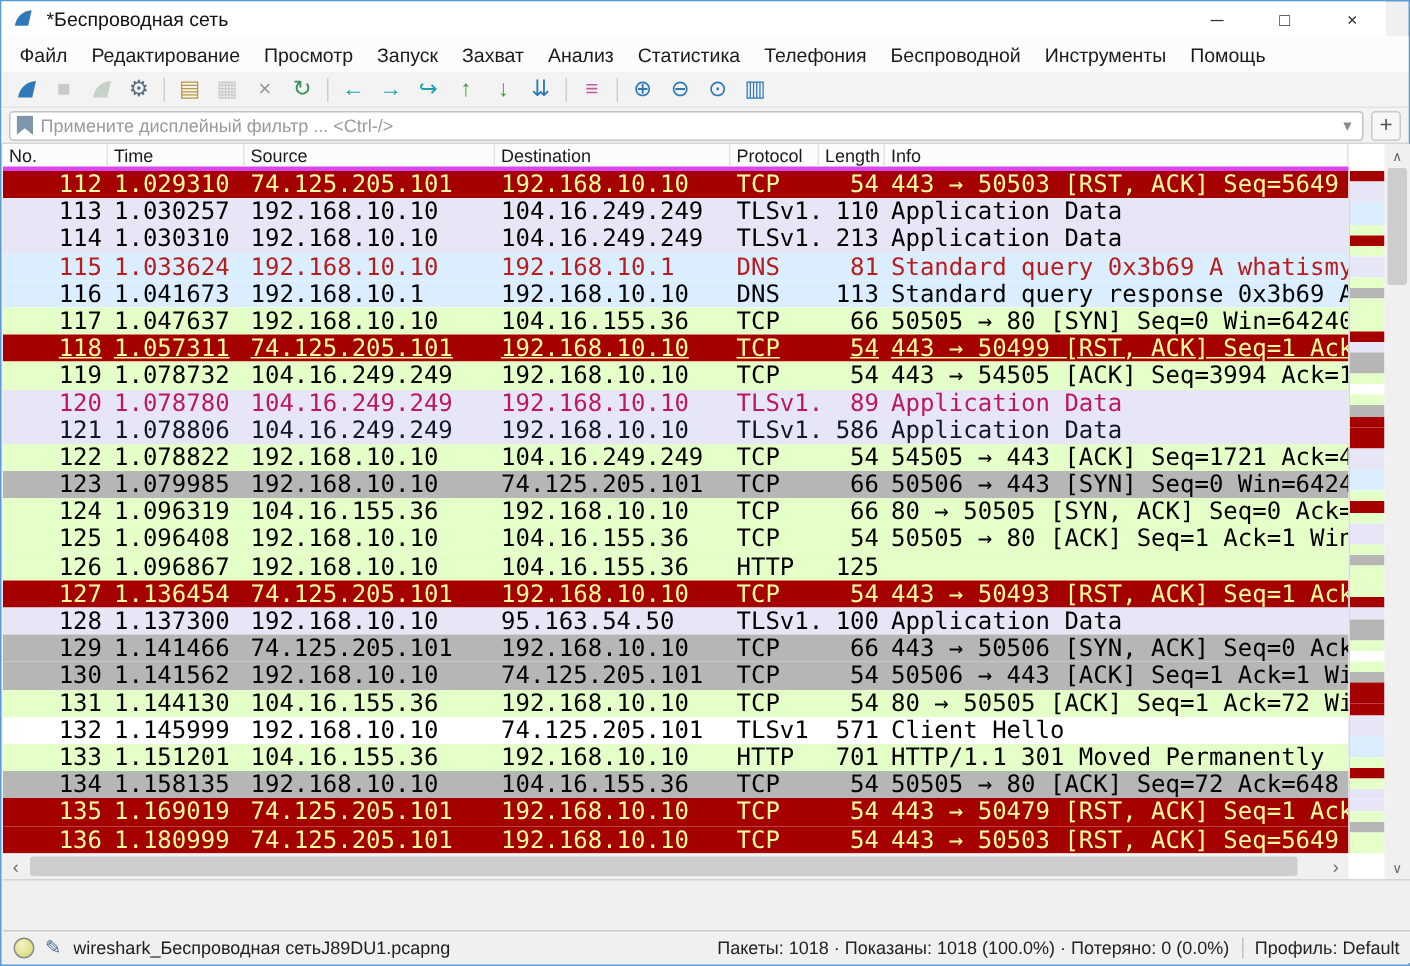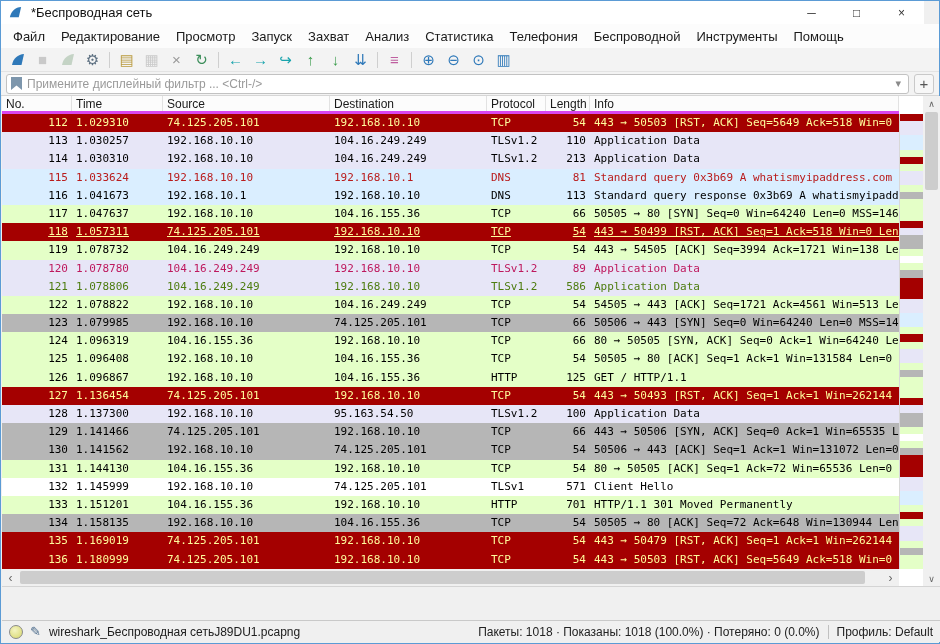--- a/index.html
+++ b/index.html
@@ -46,21 +46,21 @@
                  border-radius: 3px; background: #f7f7f7; }
 
   
   .packet-area { position: absolute; top: 95px; left: 1px; width: 938px; height: 490px; background: #fff; }
   .grid7 { display: grid; grid-template-columns: 70px 91px 167px 157px 59px 44px 1fr; }
   .col-header-row { position: absolute; top: 0; left: 0; width: 897px; height: 18px;
                     background: #fcfcfc; border-bottom: 3px solid #d946ef; }
   .col-h { font-size: 12px; color: #1a1a1a; padding: 1px 4px; border-right: 1px solid #e2e2e2;
            white-space: nowrap; overflow: hidden; }
   .plist { position: absolute; top: 18px; left: 0; width: 897px; height: 455px; overflow: hidden; }
-  .prow { height: 18.2px; font-family: "DejaVu Sans Mono", monospace; font-size: 11px;
+  .prow { height: 18.2px; font-family: "DejaVu Sans Mono", monospace; font-size: 16px;
           line-height: 18.2px; }
   .cell { padding: 0 4px; white-space: nowrap; overflow: hidden; }
   .c-no, .c-len { text-align: right; }
 
   
   .minimap { position: absolute; top: 18px; left: 897px; width: 24px; height: 455px;
              display: flex; flex-direction: column; border-left: 1px solid #d8d8d8; }
   .minimap div { width: 100%; }
 
   
@@ -255,21 +255,21 @@
         </div>
         <div class="prow grid7" style="background: rgb(231, 230, 247); color: #be185d;">
           <div class="cell c-no">120</div>
           <div class="cell c-time">1.078780</div>
           <div class="cell c-src">104.16.249.249</div>
           <div class="cell c-dst">192.168.10.10</div>
           <div class="cell c-proto">TLSv1.2</div>
           <div class="cell c-len">89</div>
           <div class="cell c-info">Application Data</div>
         </div>
-        <div class="prow grid7" style="background: rgb(231, 230, 247); color: #4d7c0f;">
+        <div class="prow grid7" style="background: rgb(231, 230, 247); color: #0f172a;">
           <div class="cell c-no">121</div>
           <div class="cell c-time">1.078806</div>
           <div class="cell c-src">104.16.249.249</div>
           <div class="cell c-dst">192.168.10.10</div>
           <div class="cell c-proto">TLSv1.2</div>
           <div class="cell c-len">586</div>
           <div class="cell c-info">Application Data</div>
         </div>
         <div class="prow grid7" style="background: rgb(228, 255, 199); color: rgb(0, 0, 0);">
           <div class="cell c-no">122</div>
@@ -307,21 +307,20 @@
           <div class="cell c-len">54</div>
           <div class="cell c-info">50505 → 80 [ACK] Seq=1 Ack=1 Win=131584 Len=0</div>
         </div>
         <div class="prow grid7" style="background: rgb(228, 255, 199); color: rgb(0, 0, 0);">
           <div class="cell c-no">126</div>
           <div class="cell c-time">1.096867</div>
           <div class="cell c-src">192.168.10.10</div>
           <div class="cell c-dst">104.16.155.36</div>
           <div class="cell c-proto">HTTP</div>
           <div class="cell c-len">125</div>
-          <div class="cell c-info">GET / HTTP/1.1</div>
         </div>
         <div class="prow grid7" style="background: rgb(164, 0, 0); color: rgb(255, 252, 156);">
           <div class="cell c-no">127</div>
           <div class="cell c-time">1.136454</div>
           <div class="cell c-src">74.125.205.101</div>
           <div class="cell c-dst">192.168.10.10</div>
           <div class="cell c-proto">TCP</div>
           <div class="cell c-len">54</div>
           <div class="cell c-info">443 → 50493 [RST, ACK] Seq=1 Ack=1 Win=262144 Le</div>
         </div>

